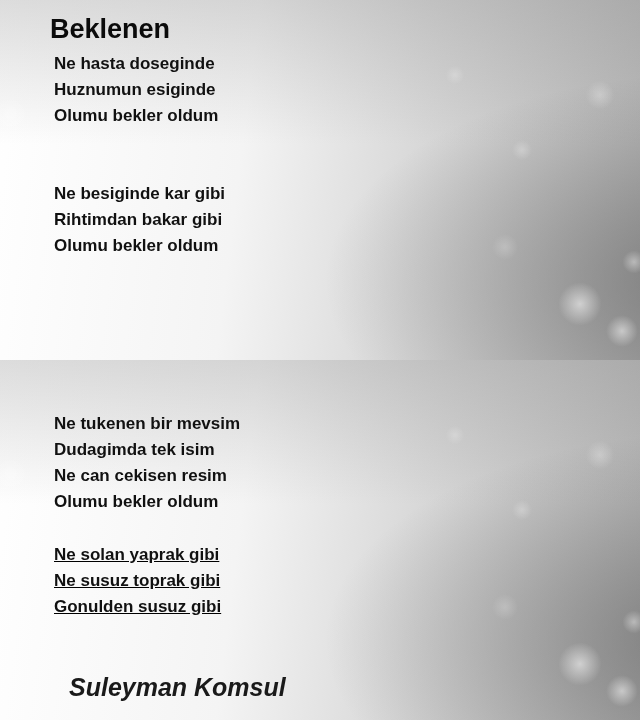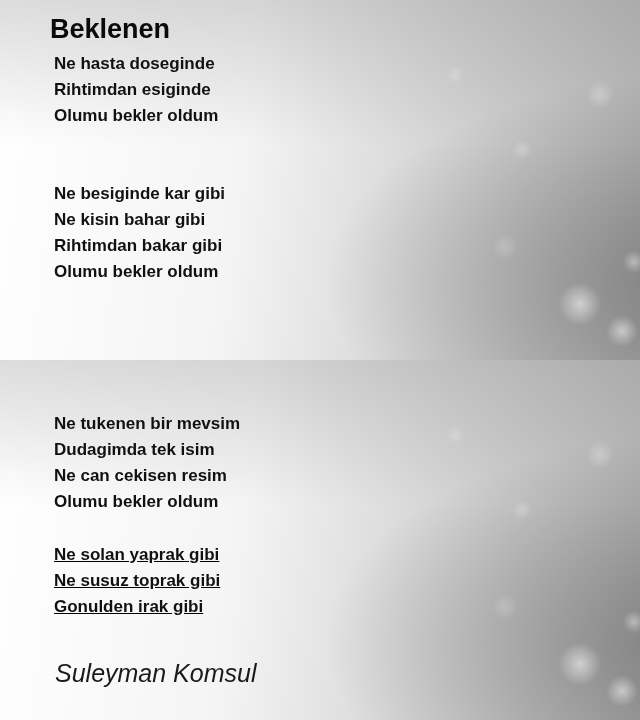--- a/index.html
+++ b/index.html
@@ -56,61 +56,60 @@
     white-space: nowrap;
   }
   .stanza-1 { top: 51px; }
   .stanza-2 { top: 181px; }
   .stanza-3 { top: 51px; }
   .stanza-4 { top: 182px; text-decoration: underline; }
   .poem-author {
     position: absolute;
     left: 54px;
     top: 297px;
-    margin: 1px;
+    margin: 15px;
     font-size: 25px;
     line-height: 30px;
     font-style: italic;
-    font-weight: 400;
+    font-weight: 700;
     color: #1a1a1a;
     white-space: nowrap;
   }
 </style>
 </head>
 <body>
 
 <div class="page">
 
   <section class="tile">
     <h1 class="poem-title">Beklenen</h1>
 
     <div class="stanza stanza-1">
       <p>Ne hasta doseginde</p>
-      <p>Rihtimdan esiginde</p>
+      <p>Huznumun esiginde</p>
       <p>Olumu bekler oldum</p>
     </div>
 
     <div class="stanza stanza-2">
       <p>Ne besiginde kar gibi</p>
-      <p>Ne kisin bahar gibi</p>
       <p>Rihtimdan bakar gibi</p>
       <p>Olumu bekler oldum</p>
     </div>
   </section>
 
   <section class="tile">
     <div class="stanza stanza-3">
       <p>Ne tukenen bir mevsim</p>
       <p>Dudagimda tek isim</p>
       <p>Ne can cekisen resim</p>
       <p>Olumu bekler oldum</p>
     </div>
 
     <div class="stanza stanza-4">
       <p>Ne solan yaprak gibi</p>
       <p>Ne susuz toprak gibi</p>
-      <p>Gonulden irak gibi</p>
+      <p>Gonulden susuz gibi</p>
     </div>
 
     <p class="poem-author">Suleyman Komsul</p>
   </section>
 
 </div>
 
 </body></html>

